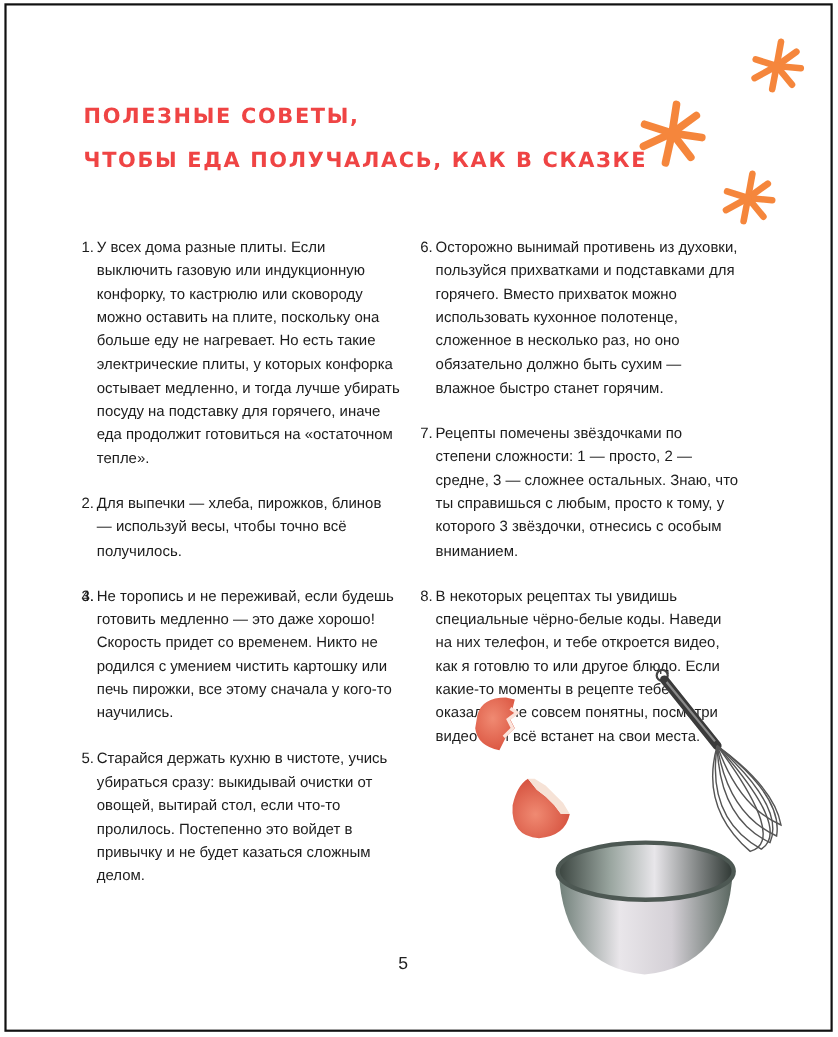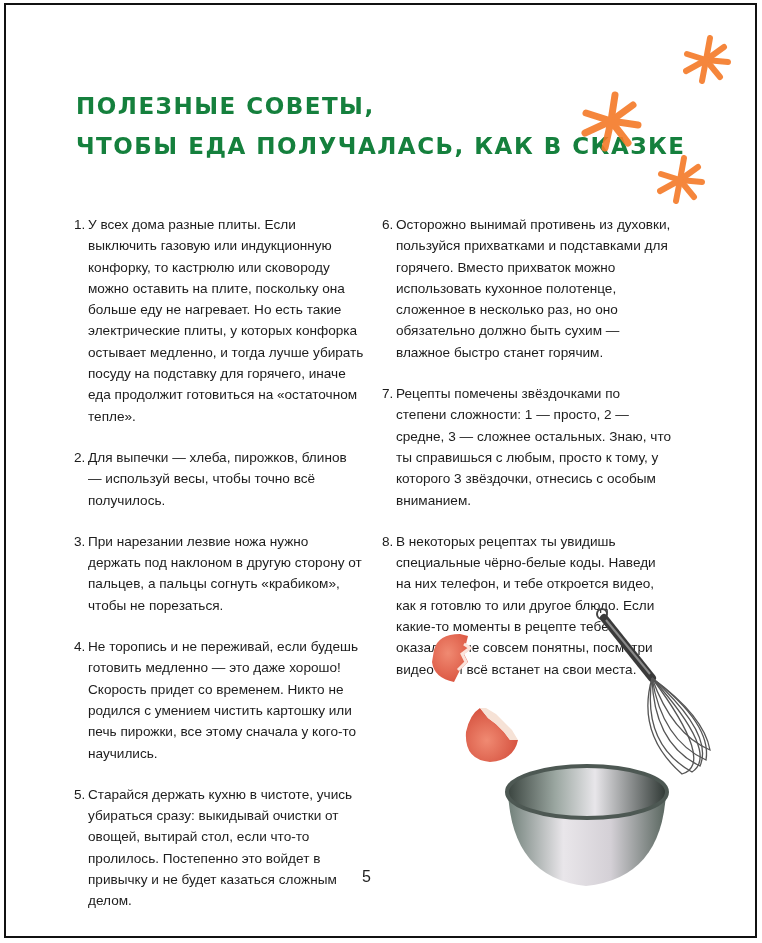--- a/index.html
+++ b/index.html
@@ -4,21 +4,21 @@
 <style>
   html, body { margin: 0; padding: 0; background: #ffffff; }
   body { width: 762px; height: 943px; position: relative; overflow: hidden; font-family: "Liberation Sans", sans-serif; color: #1a1a1a; }
   .page-frame {
     position: absolute; left: 4px; top: 3px; width: 753px; height: 935px;
     border: 2px solid #111; box-sizing: border-box; background: #fff;
   }
   .title {
     position: absolute; left: 76px; top: 86px; margin: 0;
     font-family: "DejaVu Sans", sans-serif; font-weight: bold;
-    font-size: 23px; letter-spacing: 1.5px; line-height: 40px; color: #15803d;
+    font-size: 19px; letter-spacing: 1.5px; line-height: 40px; color: #ef4444;
     text-transform: uppercase;
   }
   .title span { display: block; }
   .col { position: absolute; top: 214px; width: 290px; }
   .col-left { left: 74px; }
   .col-right { left: 382px; top: 214px; }
   .tip {
     position: relative; padding-left: 14px; margin: 0 0 20px 0;
     font-family: "Liberation Sans", sans-serif; font-size: 13.6px;
     line-height: 21.3px; color: #1c1c1c; text-align: left;
@@ -79,21 +79,20 @@
   <p class="tip">
     <span class="num">1.</span>
     <span>У всех дома разные плиты. Если выключить газовую или индукционную конфорку, то кастрюлю или сковороду можно оставить на плите, поскольку она больше еду не нагревает. Но есть такие электрические плиты, у которых конфорка остывает медленно, и тогда лучше убирать посуду на подставку для горячего, иначе еда продолжит готовиться на «остаточном тепле».</span>
   </p>
   <p class="tip">
     <span class="num">2.</span>
     <span>Для выпечки — хлеба, пирожков, блинов — используй весы, чтобы точно всё получилось.</span>
   </p>
   <p class="tip">
     <span class="num">3.</span>
-    <span>При нарезании лезвие ножа нужно держать под наклоном в другую сторону от пальцев, а пальцы согнуть «крабиком», чтобы не порезаться.</span>
   </p>
   <p class="tip">
     <span class="num">4.</span>
     <span>Не торопись и не переживай, если будешь готовить медленно — это даже хорошо! Скорость придет со временем. Никто не родился с умением чистить картошку или печь пирожки, все этому сначала у кого-то научились.</span>
   </p>
   <p class="tip">
     <span class="num">5.</span>
     <span>Старайся держать кухню в чистоте, учись убираться сразу: выкидывай очистки от овощей, вытирай стол, если что-то пролилось. Постепенно это войдет в привычку и не будет казаться сложным делом.</span>
   </p>
 </div>

